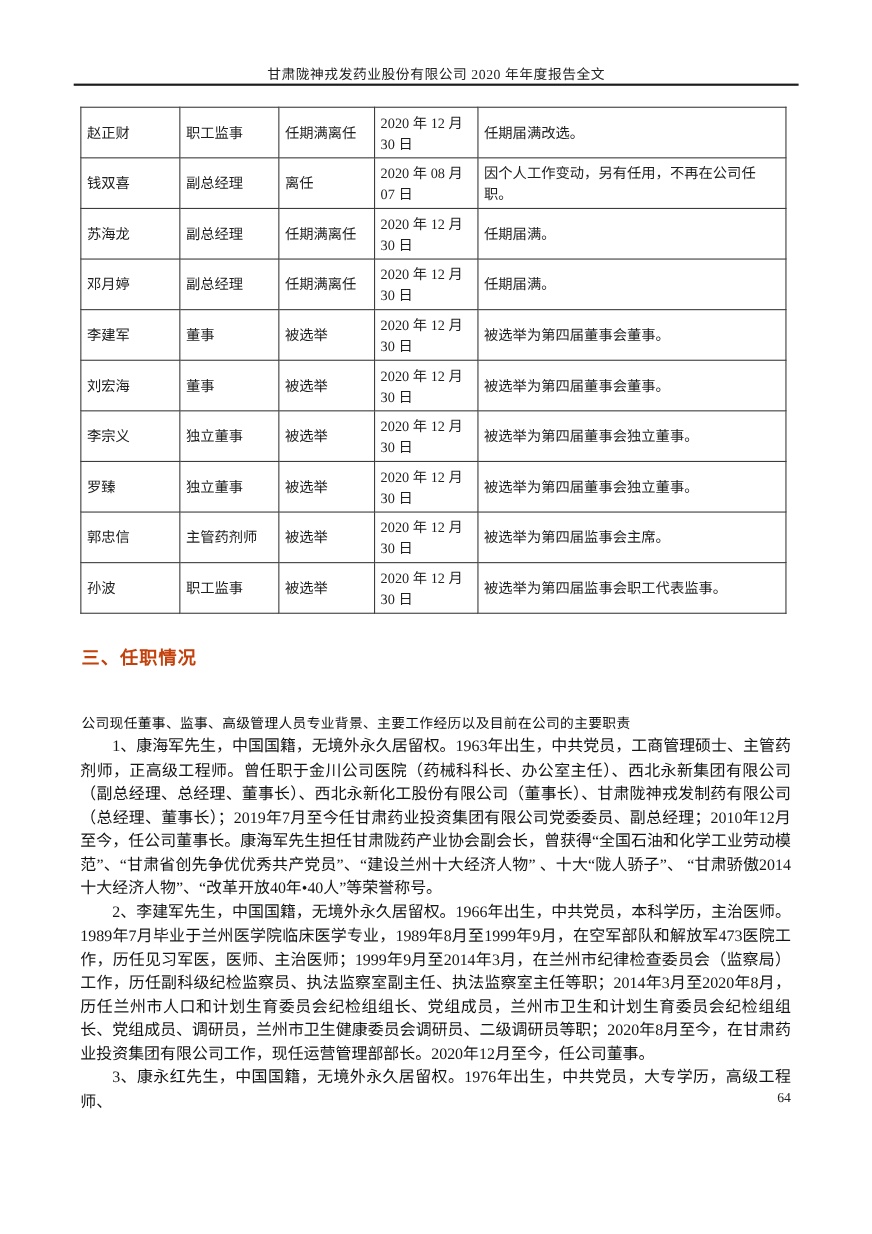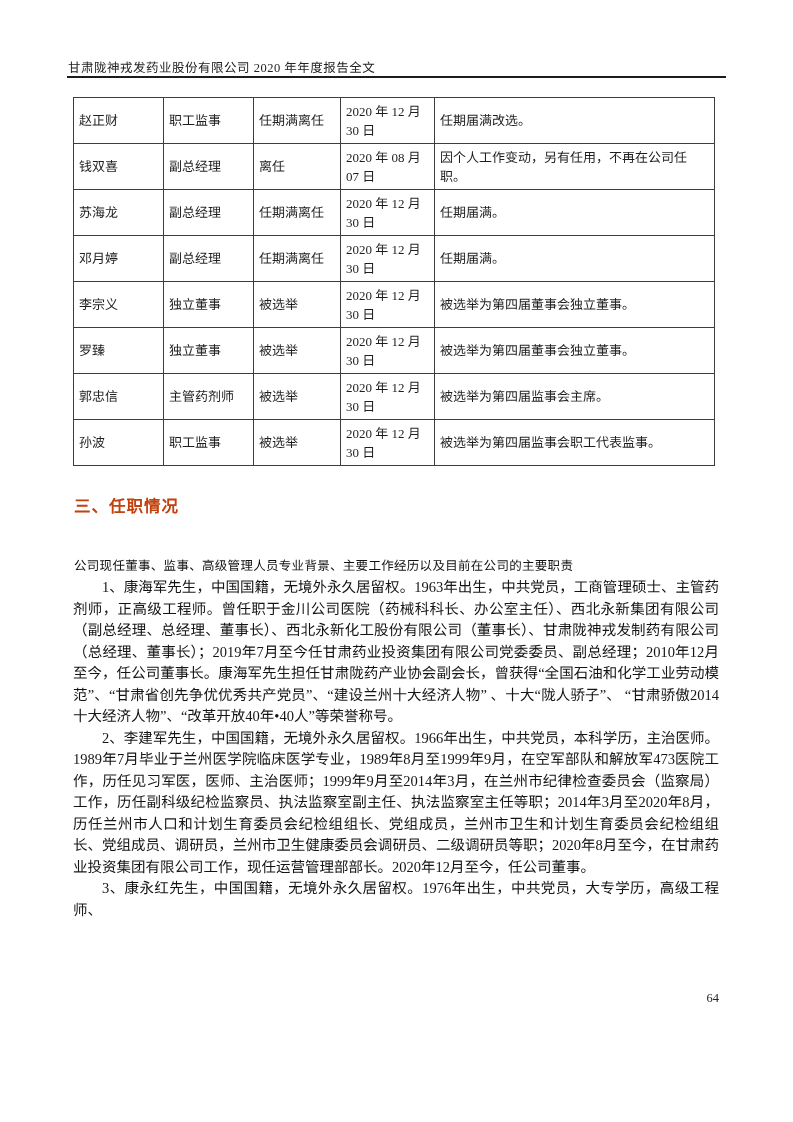--- a/index.html
+++ b/index.html
@@ -12,21 +12,21 @@
     background: #ffffff;
     font-family: "Liberation Serif", "DejaVu Serif", serif;
     color: #1a1a1a;
     overflow: hidden;
   }
   .report-header {
     position: absolute;
     top: 57px;
     left: 68px;
     right: 68px;
-    text-align: left;
+    text-align: center;
     font-size: 12.5px;
     letter-spacing: 0.5px;
     color: #222;
   }
   .header-rule {
     position: absolute;
     top: 76px;
     left: 67px;
     right: 67px;
     height: 0;
@@ -130,20 +130,34 @@
           <td>任期届满。</td>
         </tr>
         <tr>
           <td>邓月婷</td>
           <td>副总经理</td>
           <td>任期满离任</td>
           <td class="cell-date">2020 年 12 月 30 日</td>
           <td>任期届满。</td>
         </tr>
         <tr>
+          <td>李建军</td>
+          <td>董事</td>
+          <td>被选举</td>
+          <td class="cell-date">2020 年 12 月 30 日</td>
+          <td>被选举为第四届董事会董事。</td>
+        </tr>
+        <tr>
+          <td>刘宏海</td>
+          <td>董事</td>
+          <td>被选举</td>
+          <td class="cell-date">2020 年 12 月 30 日</td>
+          <td>被选举为第四届董事会董事。</td>
+        </tr>
+        <tr>
           <td>李宗义</td>
           <td>独立董事</td>
           <td>被选举</td>
           <td class="cell-date">2020 年 12 月 30 日</td>
           <td>被选举为第四届董事会独立董事。</td>
         </tr>
         <tr>
           <td>罗臻</td>
           <td>独立董事</td>
           <td>被选举</td>

